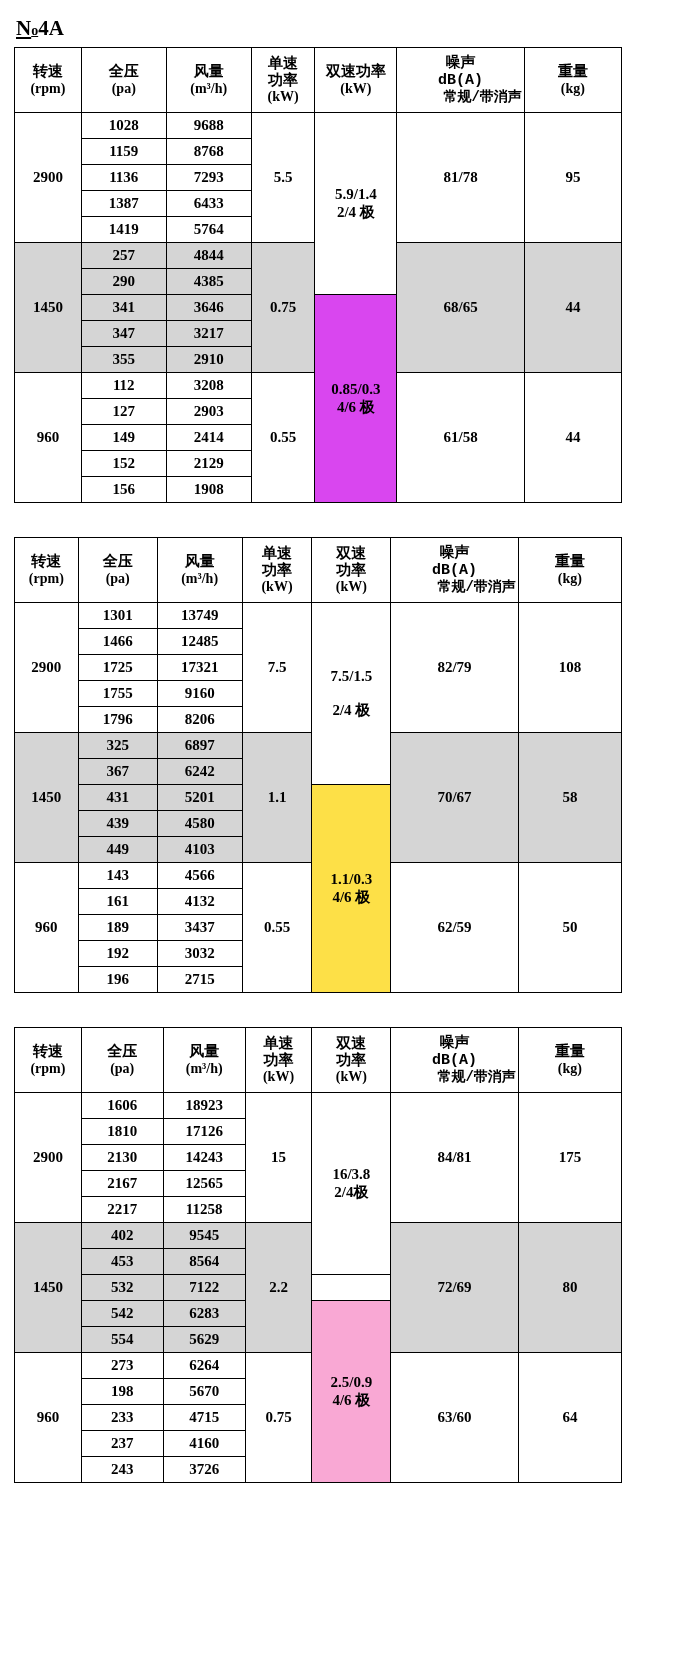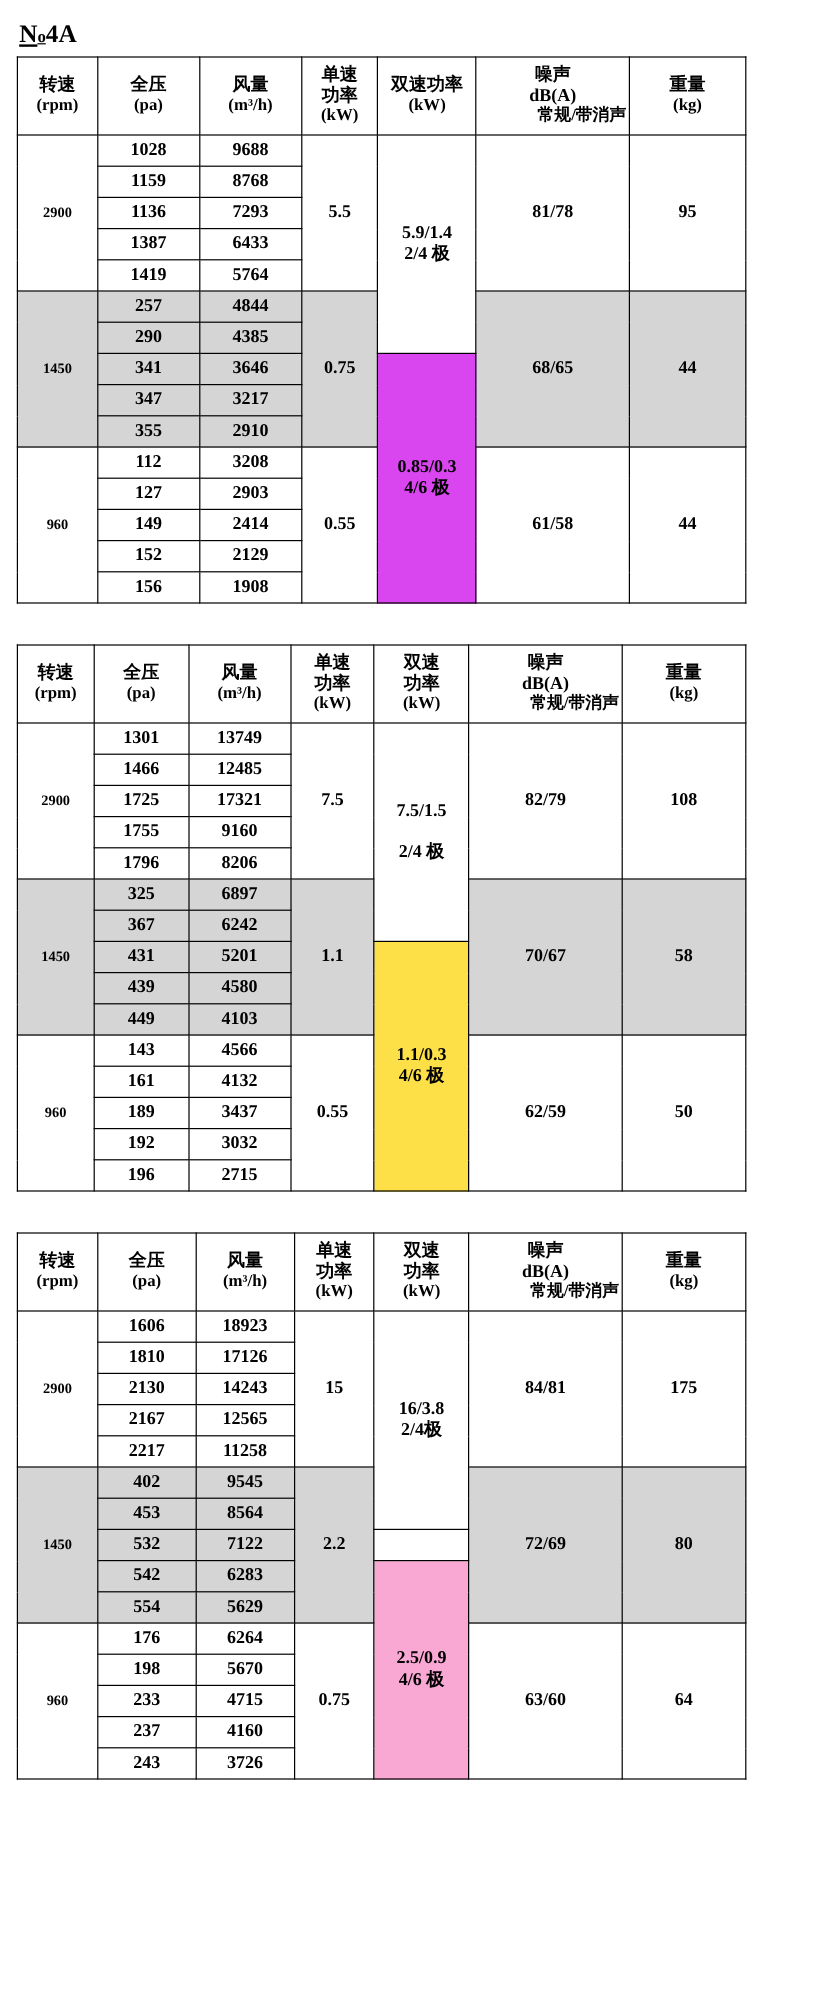--- a/index.html
+++ b/index.html
@@ -34,25 +34,25 @@
     font-weight:bold;
     line-height:1.15;
   }
   table.spec thead td{
     font-size:15px;
     padding:4px 2px;
     height:56px;
   }
   .shade{background:#d5d5d5;}
   .sub{display:block;font-size:14px;}
-  .noise-hdr{font-size:15px;line-height:1.2;}
+  .noise-hdr{font-size:15px;line-height:1.2;font-family:Liberation Mono, monospace;}
   .noise-hdr .l3{font-size:14px;text-align:right;}
   .thinrow td{height:23px;}
   .spacer{height:18px;}
-  .grp{font-size:12px;}
+  .grp{font-size:15px;}
 </style>
 </head>
 <body>
 
 <div class="page">
 
   <div class="block">
     <div class="block-title"><span class="uline">N</span><span class="uline" style="font-size:14px;vertical-align:baseline;">o</span><span class="nn">4A</span></div>
 
     <table class="spec">
@@ -426,21 +426,21 @@
             <span>4/6 极</span>
           </td>
         </tr>
         <tr class="thinrow shade">
           <td class="shade">554</td>
           <td class="shade">5629</td>
         </tr>
 
         <tr class="thinrow">
           <td rowspan="5" class="grp">960</td>
-          <td>176</td>
+          <td>273</td>
           <td>6264</td>
           <td rowspan="5">0.75</td>
           <td rowspan="5">63/60</td>
           <td rowspan="5">64</td>
         </tr>
         <tr class="thinrow">
           <td>198</td>
           <td>5670</td>
         </tr>
         <tr class="thinrow">

